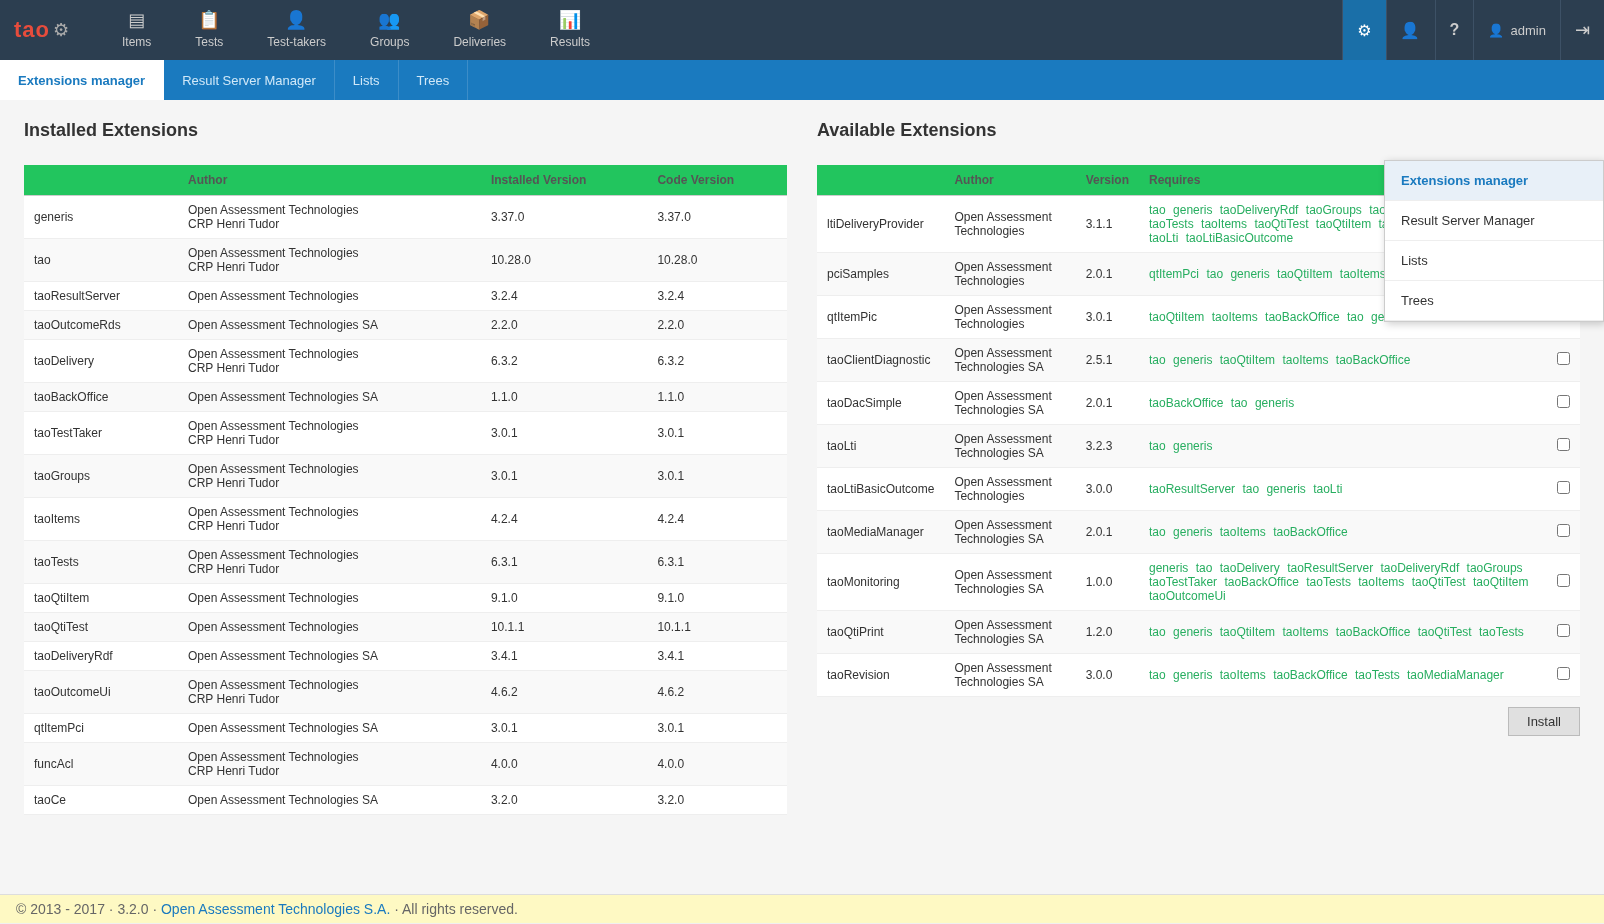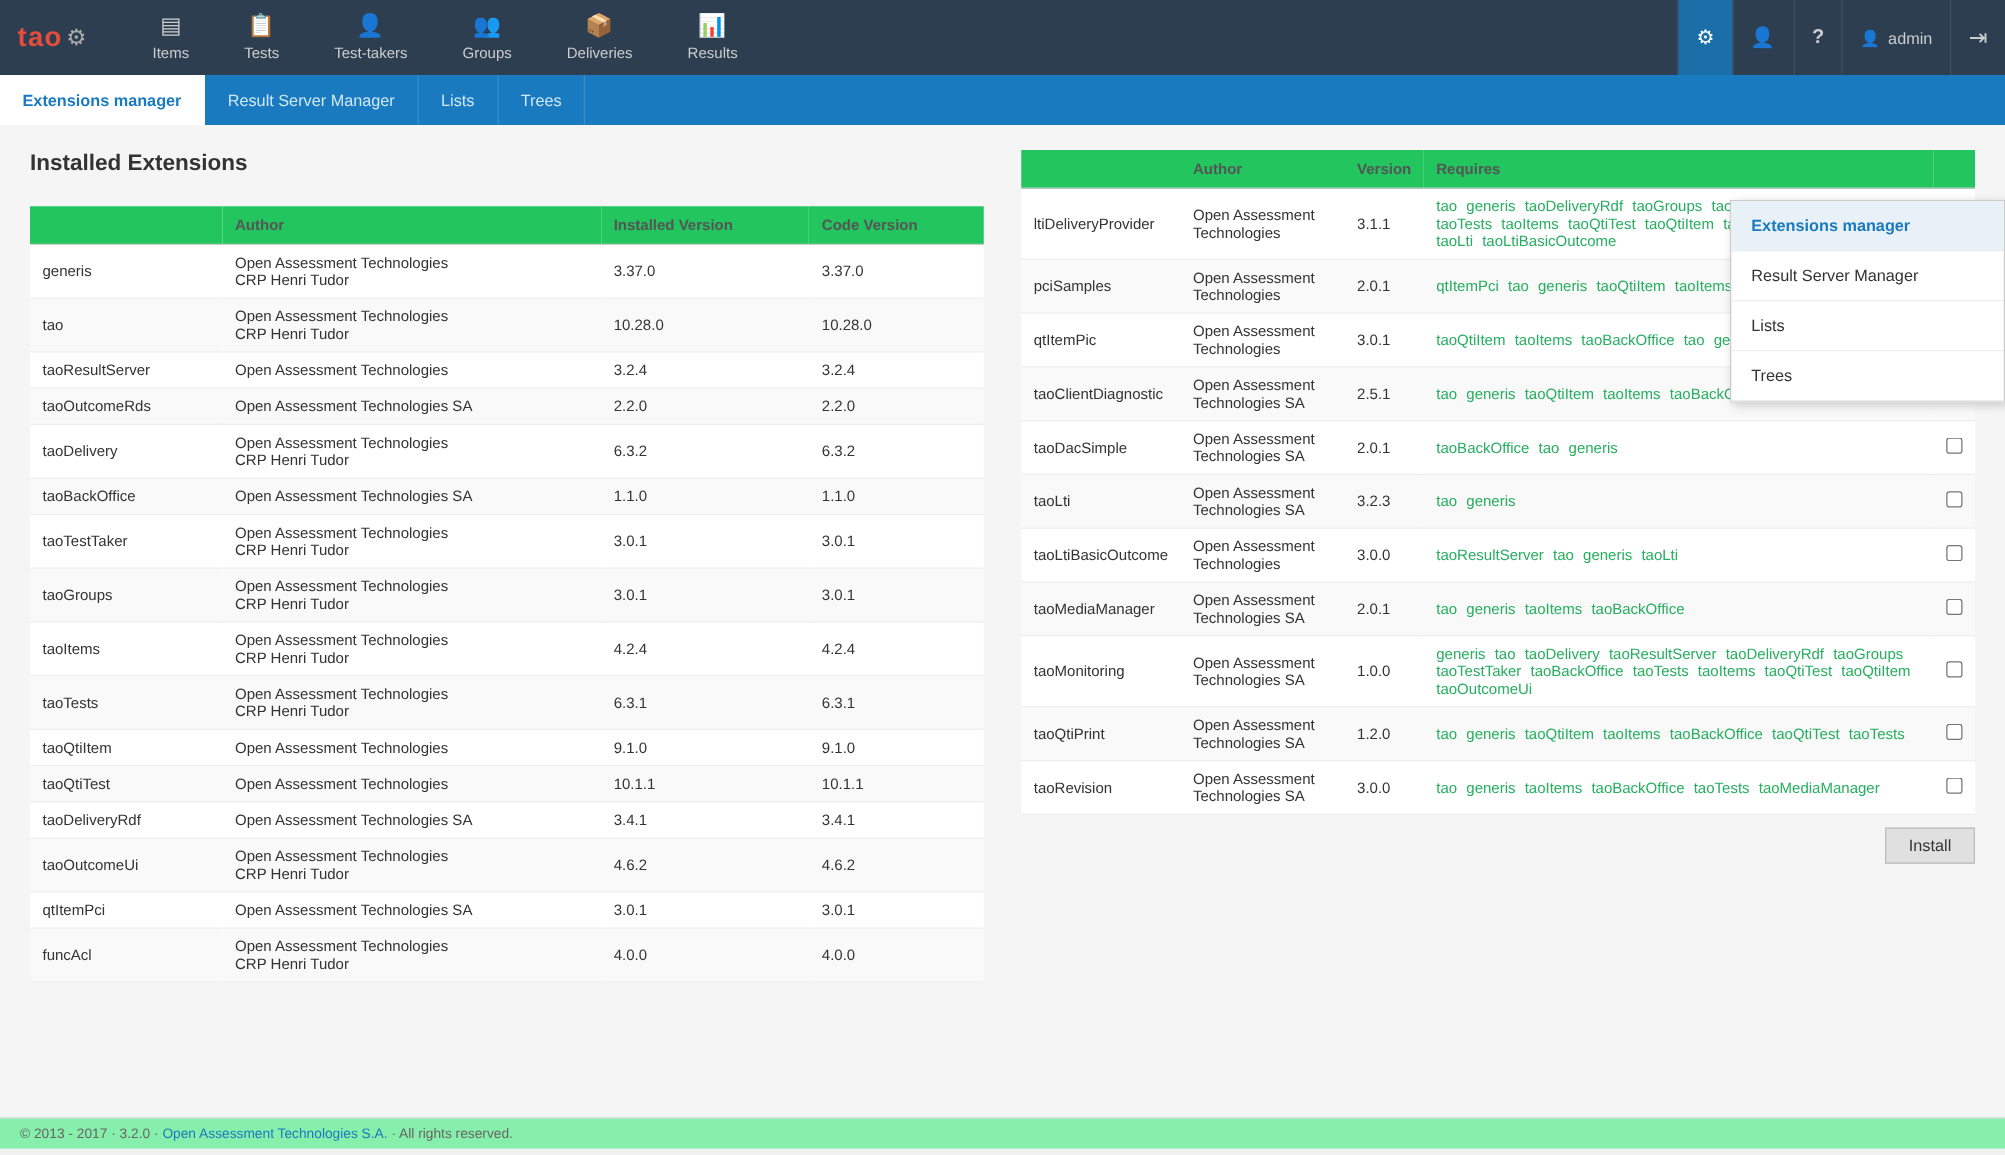--- a/index.html
+++ b/index.html
@@ -176,23 +176,23 @@
       background: #e0e0e0;
       border: 1px solid #bbb;
       border-radius: 0;
       cursor: pointer;
       font-size: 13px;
       color: #333;
     }
 
     
     .footer {
-      background: #86efac;
+      background: #fef9c3;
       padding: 6px 16px;
-      font-size: 11px;
+      font-size: 14px;
       color: #666;
       border-top: 1px solid #ddd;
     }
     .footer a { color: #1a7abf; text-decoration: none; }
   </style>
 </head>
 <body>
 
 <div class="top-nav">
   <div class="logo-area">
@@ -357,25 +357,32 @@
     <td>Open Assessment Technologies SA</td>
     <td>3.0.1</td>
     <td>3.0.1</td>
   </tr>
             <tr>
     <td>funcAcl</td>
     <td>Open Assessment Technologies<br>CRP Henri Tudor</td>
     <td>4.0.0</td>
     <td>4.0.0</td>
   </tr>
+            <tr>
+    <td>taoCe</td>
+    <td>Open Assessment Technologies SA</td>
+    <td>3.2.0</td>
+    <td>3.2.0</td>
+  </tr>
           </tbody>
       </table>
     </div>
 
     <div class="col">
+      <div class="section-title">Available Extensions</div>
       <table>
         <thead>
           <tr>
             <th></th>
             <th>Author</th>
             <th>Version</th>
             <th>Requires</th>
             <th></th>
           </tr>
         </thead>

